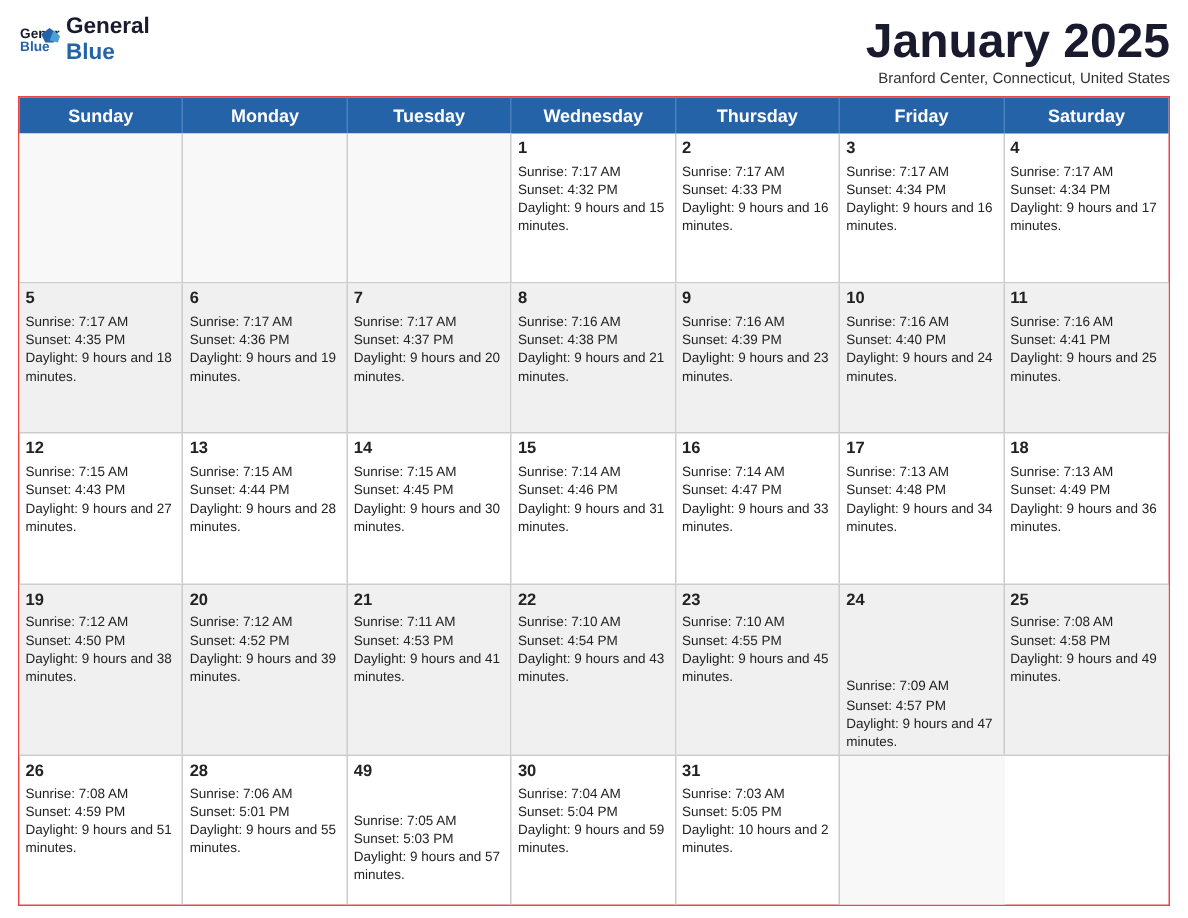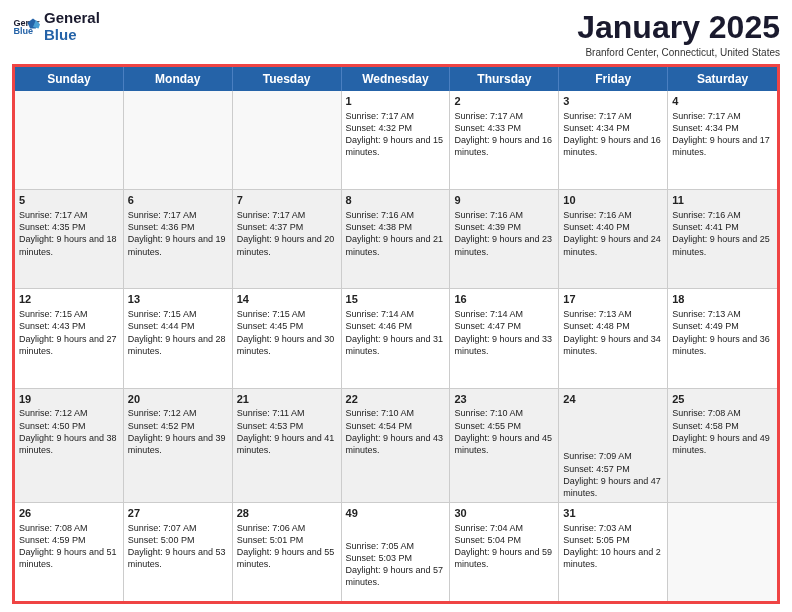--- a/index.html
+++ b/index.html
@@ -44,21 +44,21 @@
     }
     .location-title {
       font-size: 10px;
       color: #333;
       margin-top: 2px;
     }
     .calendar {
       flex: 1;
       display: flex;
       flex-direction: column;
-      border: 3px solid #ef4444;
+      border: 1px solid #ef4444;
     }
     .cal-header {
       display: grid;
       grid-template-columns: repeat(7, 1fr);
       background: #2563a8;
     }
     .cal-header-cell {
       color: #fff;
       font-size: 12px;
       font-weight: bold;
@@ -298,26 +298,20 @@
           </div>
         </div>
         <div class="cal-row">
           <div class="cal-cell">
             <div class="day-num">26</div>
             <div class="cell-text" style="white-space: pre-line;">Sunrise: 7:08 AM
 Sunset: 4:59 PM
 Daylight: 9 hours and 51 minutes.</div>
           </div>
           <div class="cal-cell">
-            <div class="day-num">27</div>
-            <div class="cell-text" style="white-space: pre-line;">Sunrise: 7:07 AM
-Sunset: 5:00 PM
-Daylight: 9 hours and 53 minutes.</div>
-          </div>
-          <div class="cal-cell">
             <div class="day-num">28</div>
             <div class="cell-text" style="white-space: pre-line;">Sunrise: 7:06 AM
 Sunset: 5:01 PM
 Daylight: 9 hours and 55 minutes.</div>
           </div>
           <div class="cal-cell">
             <div class="day-num">49</div>
             <div class="cell-text" style="white-space: pre-line; margin-top: 19px;">Sunrise: 7:05 AM
 Sunset: 5:03 PM
 Daylight: 9 hours and 57 minutes.</div>

